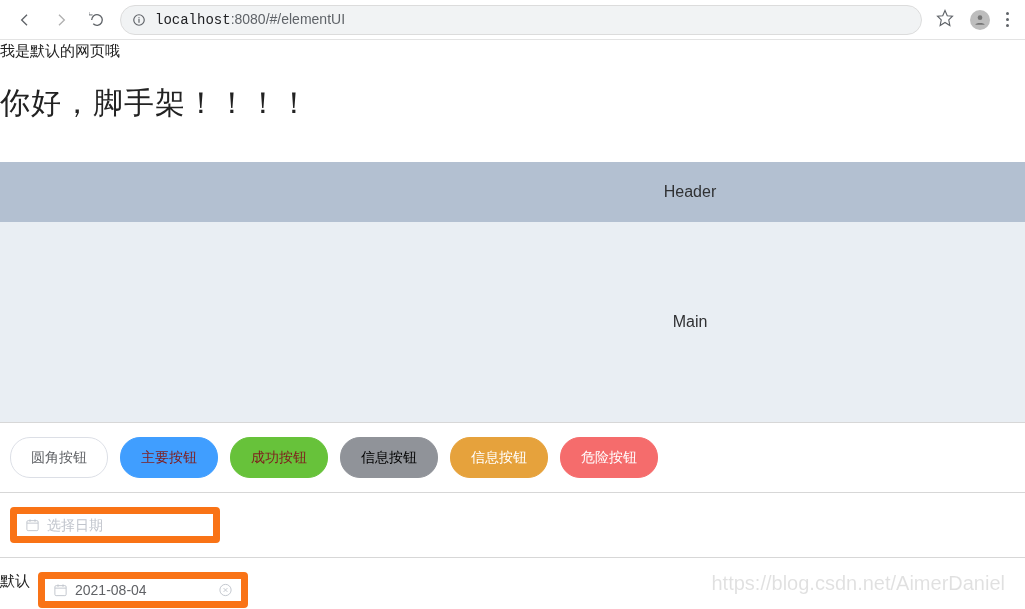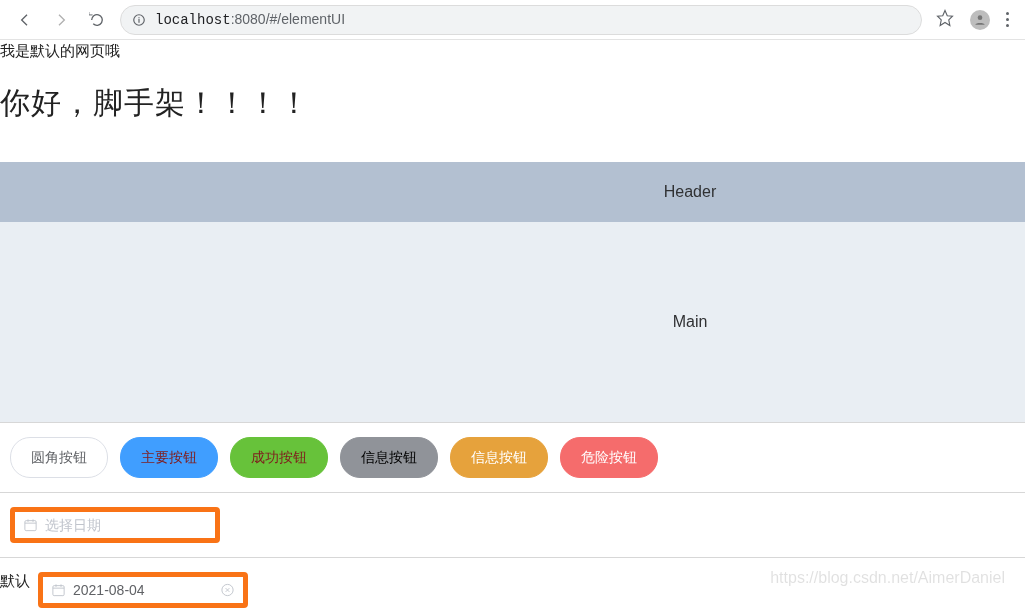--- a/index.html
+++ b/index.html
@@ -39,29 +39,29 @@
   .btn-row { padding:14px 10px; display:flex; gap:12px; border-bottom:1px solid #d7d7d7; }
   .el-button { display:inline-flex; align-items:center; justify-content:center; height:41px; padding:0 20px; border-radius:20px; font-size:14px; border:1px solid #dcdfe6; background:#fff; color:#606266; cursor:pointer; white-space:nowrap; }
   .el-button.primary { background:#409EFF; border-color:#409EFF; color:#7f1d1d; }
   .el-button.success { background:#67C23A; border-color:#67C23A; color:#7f1d1d; }
   .el-button.info    { background:#909399; border-color:#909399; color:#000000; }
   .el-button.warning { background:#E6A23C; border-color:#E6A23C; color:#fff; }
   .el-button.danger  { background:#F56C6C; border-color:#F56C6C; color:#fff; }
 
   .date-row { padding:14px 10px; border-bottom:1px solid #d7d7d7; }
   .date-row2 { padding:14px 0 20px 0; display:flex; align-items:flex-start; gap:8px; }
-  .el-input { position:relative; display:inline-flex; align-items:center; width:210px; height:36px; border:5px solid #f97316; border-radius:4px; background:#fff; padding:0 30px 0 30px; }
+  .el-input { position:relative; display:inline-flex; align-items:center; width:210px; height:36px; border:7px solid #f97316; border-radius:4px; background:#fff; padding:0 30px 0 30px; }
   .el-input input { border:none; outline:none; width:100%; font-size:14px; color:#606266; background:transparent; }
   .el-input input::placeholder { color:#c0c4cc; }
   .el-input .prefix { position:absolute; left:8px; top:50%; transform:translateY(-50%); display:flex; }
   .el-input .suffix { position:absolute; right:8px; top:50%; transform:translateY(-50%); display:flex; }
   .el-input .prefix svg, .el-input .suffix svg { width:15px; height:15px; stroke:#c0c4cc; fill:none; stroke-width:1.5; }
   .label-inline { font-size:15px; }
 
-  .watermark { position:fixed; right:20px; bottom:22px; font-size:16px; color:rgba(0,0,0,0.12); font-family:Arial,sans-serif; pointer-events:none;padding-left:18px; }
+  .watermark { position:fixed; right:20px; bottom:14px; font-size:20px; color:rgba(0,0,0,0.12); font-family:Arial,sans-serif; pointer-events:none;padding-left:18px; }
 </style>
 </head>
 <body>
 
 <div class="browser-bar">
   <div class="nav-icons">
     <div class="nav-arrow">
       <svg viewBox="0 0 24 24">
           <polyline points="15 4 7 12 15 20"></polyline>
         </svg>

